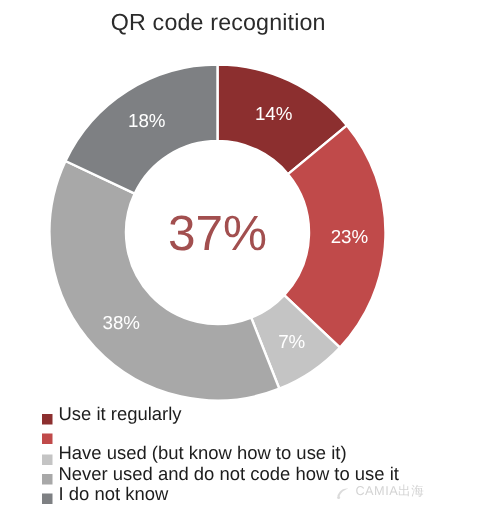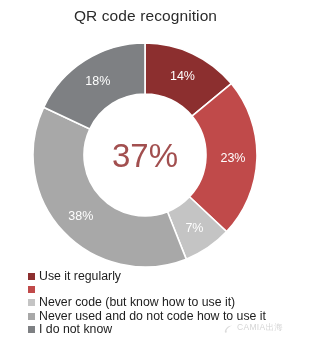--- a/index.html
+++ b/index.html
@@ -59,21 +59,21 @@
   }
 
   #legend {
     position: absolute;
     left: 28px;
     top: 270px;
     width: 255px;
   }
   .legend-item {
     display: flex;
-    align-items: center;
+    align-items: flex-end;
     height: 13.2px;
     white-space: nowrap;
   }
   .legend-swatch {
     width: 7px;
     height: 7px;
     flex: 0 0 auto;
     margin-right: 4px;
   }
   .legend-label {
@@ -132,21 +132,21 @@
 <div id="legend">
     <div class="legend-item">
       <span class="legend-swatch" style="background: rgb(140, 47, 47);"></span>
       <span class="legend-label">Use it regularly</span>
     </div>
     <div class="legend-item">
       <span class="legend-swatch" style="background: rgb(192, 74, 74);"></span>
     </div>
     <div class="legend-item">
       <span class="legend-swatch" style="background: rgb(196, 196, 196);"></span>
-      <span class="legend-label">Never code (but know how to use it)</span>
+      <span class="legend-label">Have used (but know how to use it)</span>
     </div>
     <div class="legend-item">
       <span class="legend-swatch" style="background: rgb(168, 168, 168);"></span>
       <span class="legend-label">Never used and do not code how to use it</span>
     </div>
     <div class="legend-item">
       <span class="legend-swatch" style="background: rgb(126, 128, 131);"></span>
       <span class="legend-label">I do not know</span>
     </div>
   </div>

